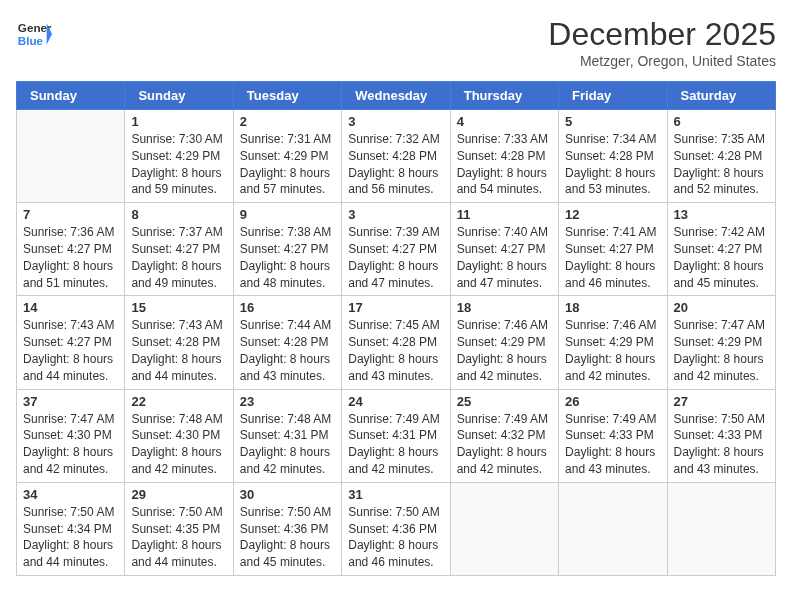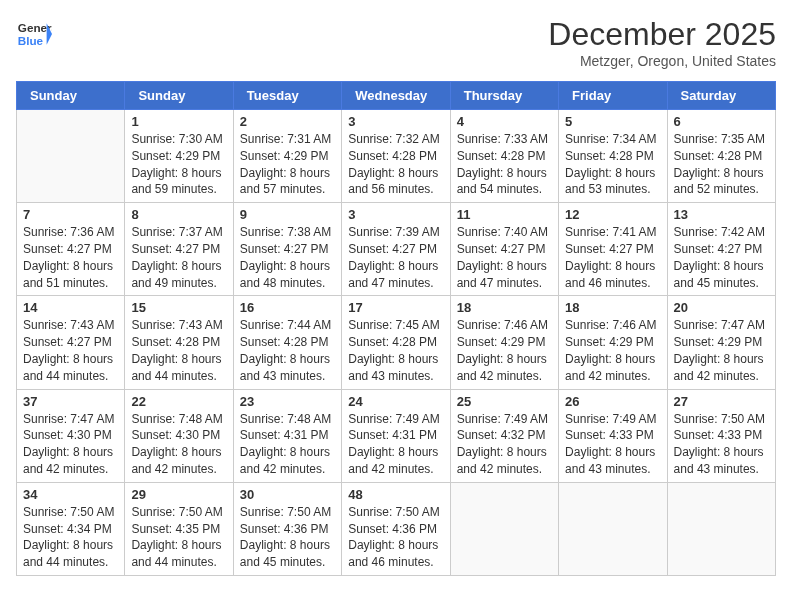--- a/index.html
+++ b/index.html
@@ -233,21 +233,21 @@
         </td>
         <td>
           <span class="day-number">29</span>
           <div class="day-info">Sunrise: 7:50 AM<br>Sunset: 4:35 PM<br>Daylight: 8 hours and 44 minutes.</div>
         </td>
         <td>
           <span class="day-number">30</span>
           <div class="day-info">Sunrise: 7:50 AM<br>Sunset: 4:36 PM<br>Daylight: 8 hours and 45 minutes.</div>
         </td>
         <td>
-          <span class="day-number">48</span>
+          <span class="day-number">31</span>
           <div class="day-info">Sunrise: 7:50 AM<br>Sunset: 4:36 PM<br>Daylight: 8 hours and 46 minutes.</div>
         </td>
         <td class="empty"></td>
         <td class="empty"></td>
         <td class="empty"></td>
       </tr>
     </tbody>
 </table>
 
 </body></html>

